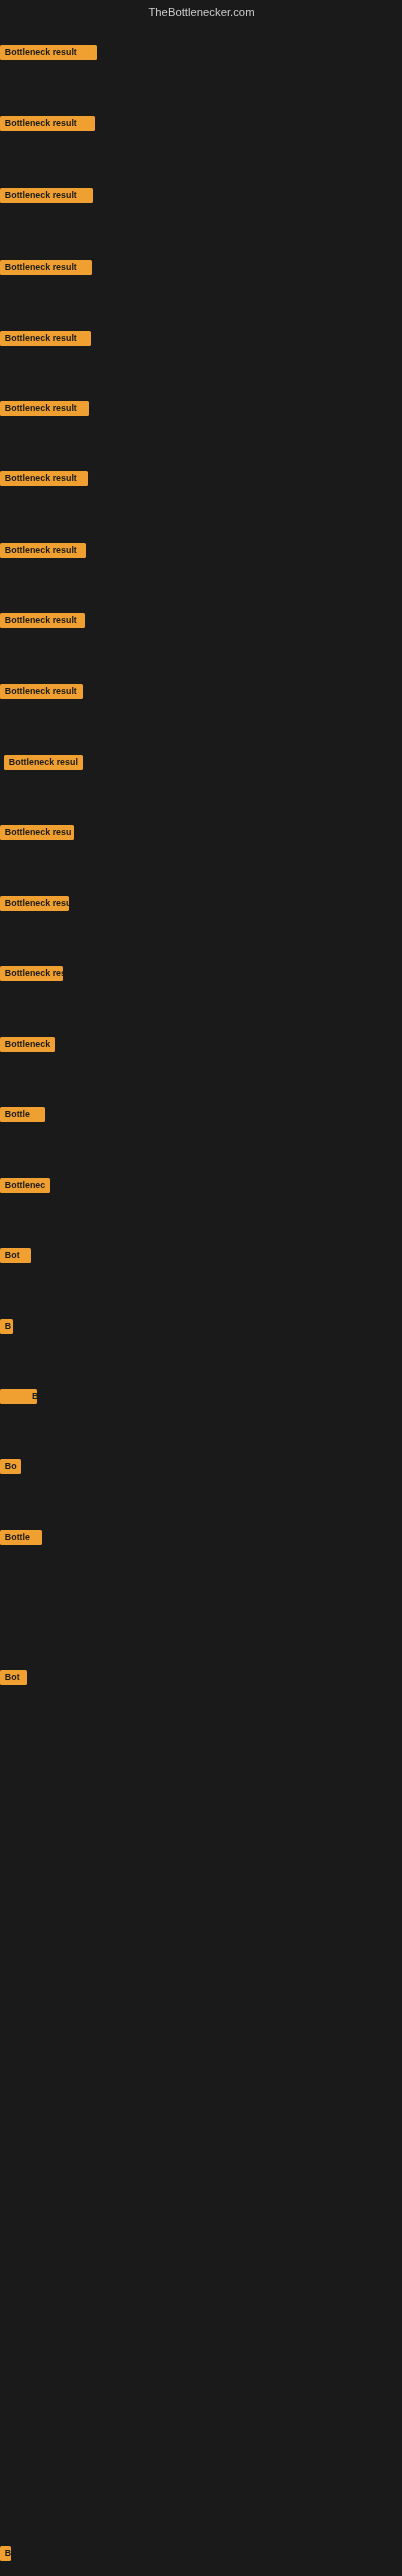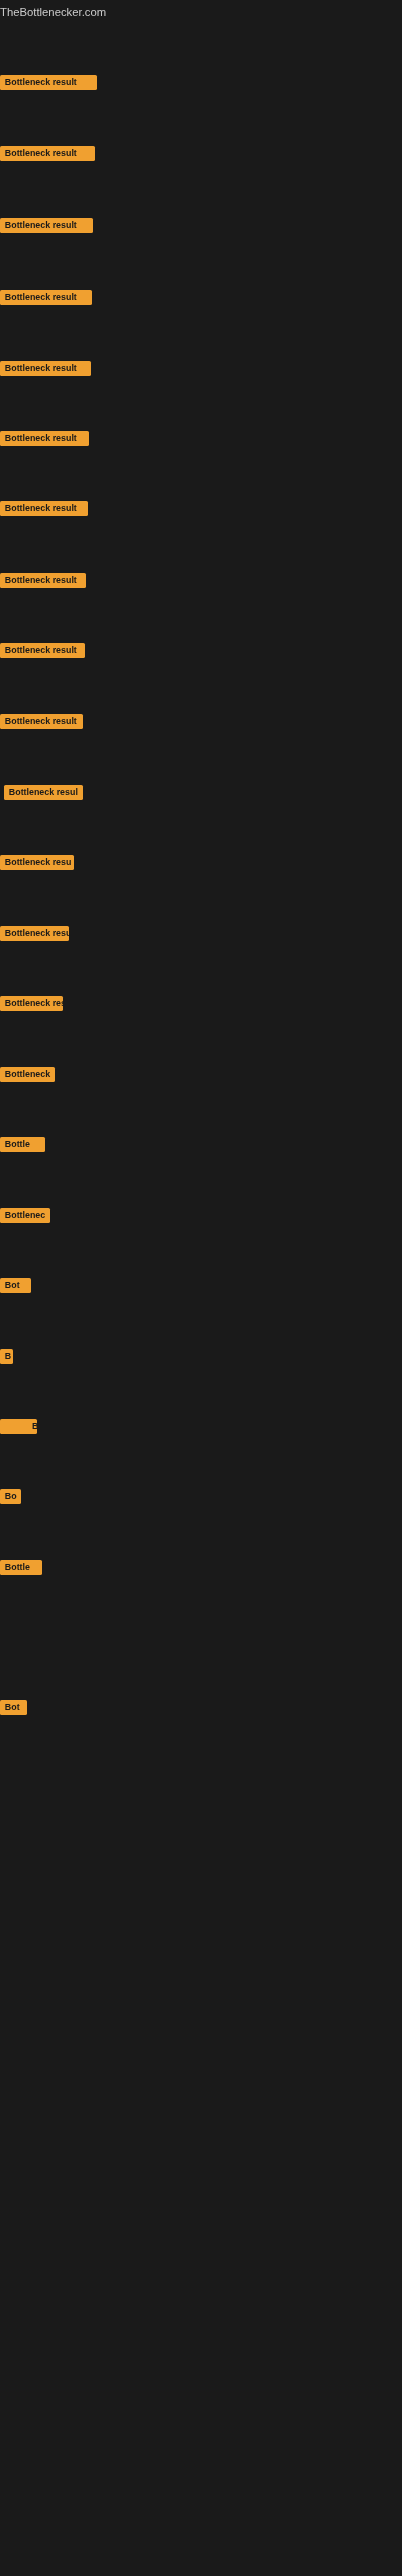--- a/index.html
+++ b/index.html
@@ -10,20 +10,21 @@
 
     body {
       width: 403px;
       min-height: 2576px;
       background-color: #1a1a1a;
       font-family: Arial, sans-serif;
       position: relative;
     }
 
     .site-title {
+      text-align: center;
       color: #cccccc;
       font-size: 11.3px;
       padding: 6.4px 0;
       font-weight: normal;
     }
 
     .bottleneck-badge {
       display: inline-block;
       background-color: #f0a030;
       color: #1a1a1a;
@@ -31,21 +32,20 @@
       font-weight: bold;
       padding: 2.4px 4.8px;
       border-radius: 1.6px;
       white-space: nowrap;
       overflow: hidden;
     }
 
     .row {
       position: absolute;
       left: 0;
-      margin-top: 30px;
     }
   </style>
 </head>
 <body>
 
 <div class="site-title">TheBottlenecker.com</div>
 
 <div id="badges-container">
     <div class="row" style="top: 45px; left: 0px;"><span class="bottleneck-badge" style="max-width: 97px; width: 97px;">Bottleneck result</span></div>
     <div class="row" style="top: 116px; left: 0px;"><span class="bottleneck-badge" style="max-width: 95px; width: 95px;">Bottleneck result</span></div>

